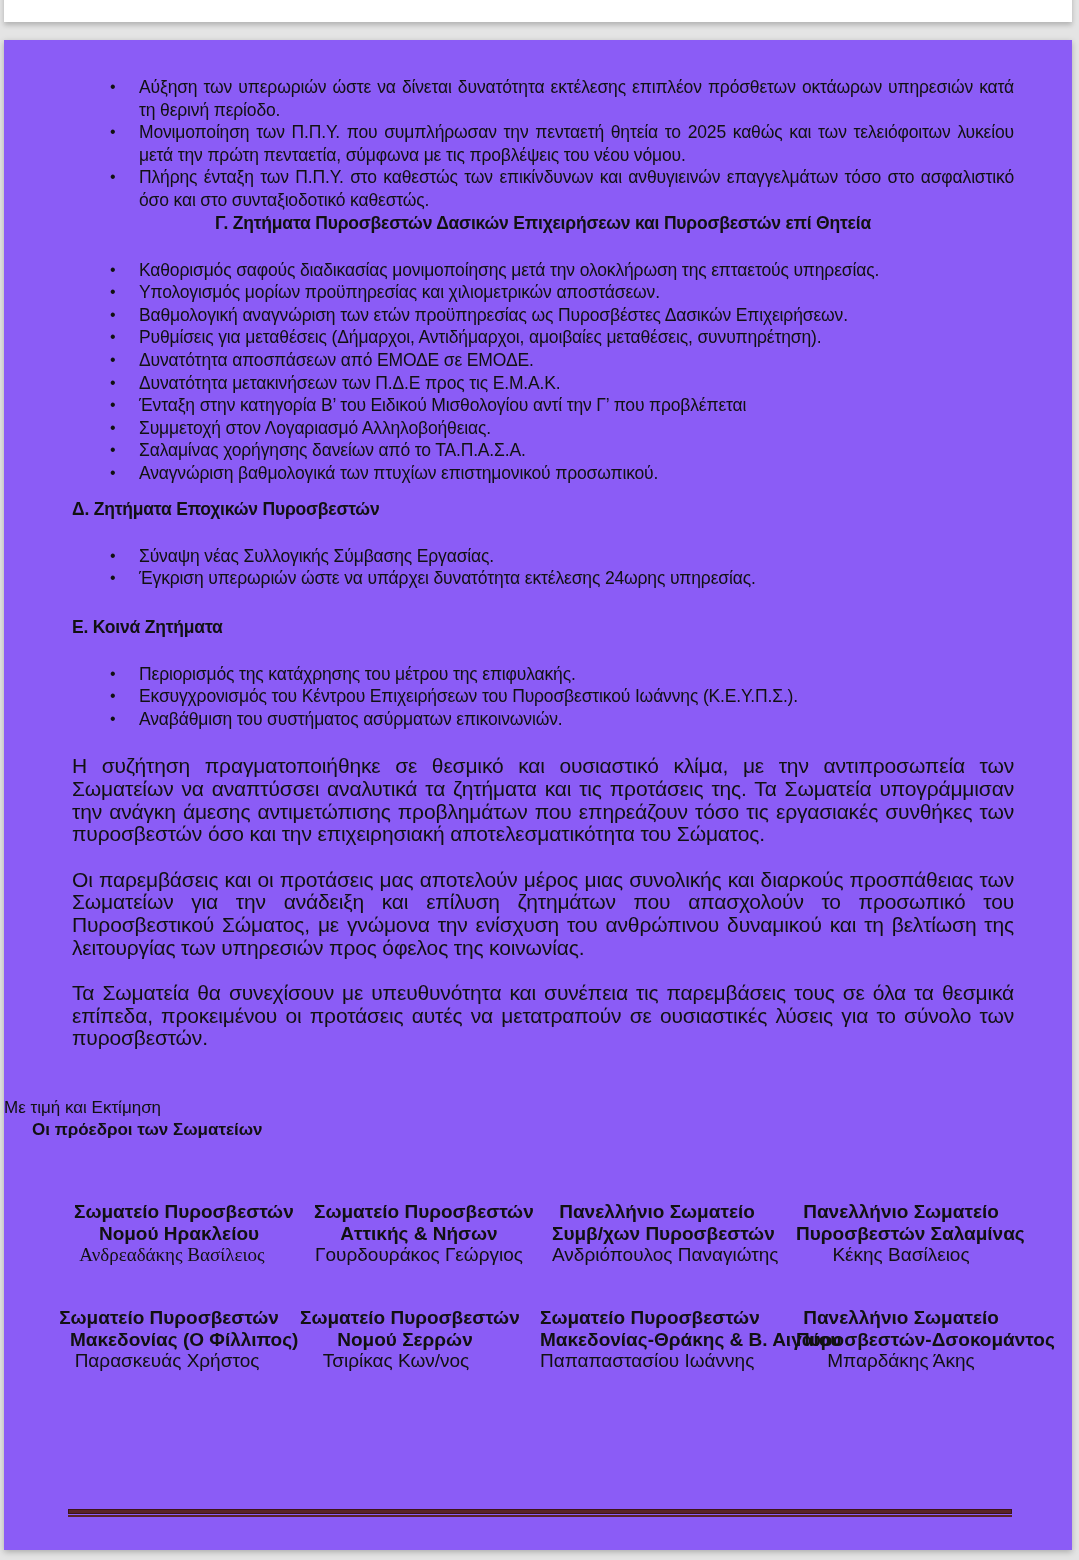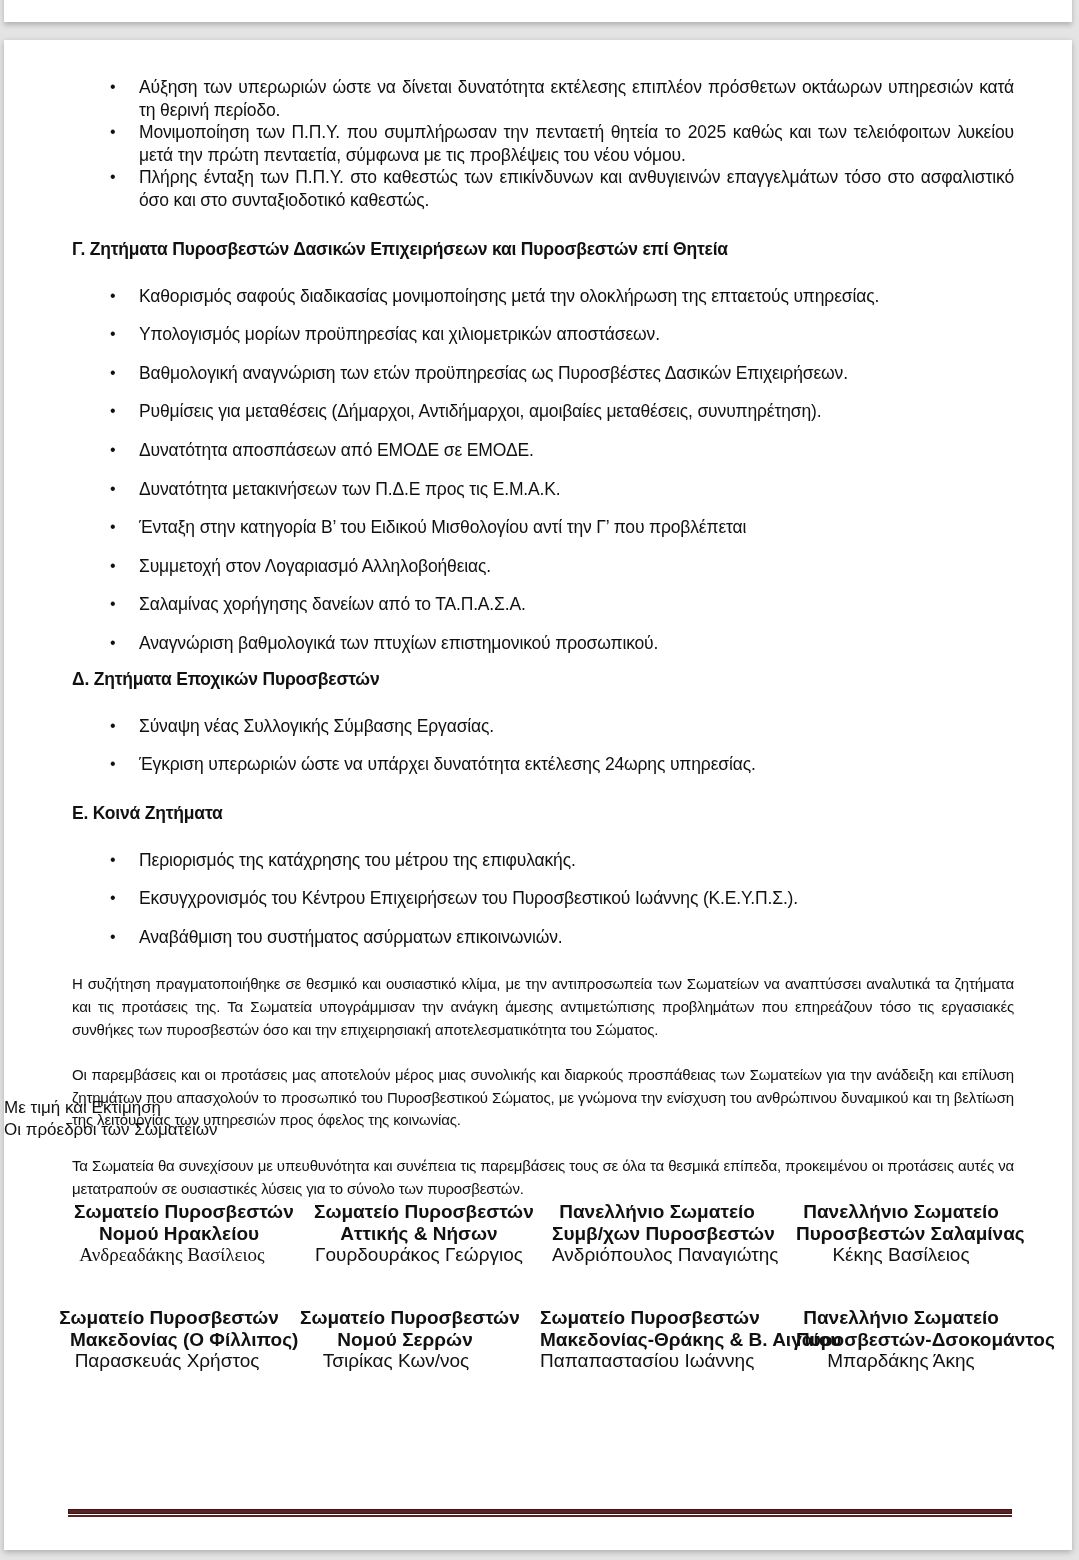--- a/index.html
+++ b/index.html
@@ -23,21 +23,21 @@
       height: 32px;
       background: #fff;
       box-shadow: 0 3px 5px rgba(0,0,0,0.22);
     }
     .page {
       position: absolute;
       left: 4px;
       top: 40px;
       width: 1068px;
       height: 1510px;
-      background: #ffffff;
+      background: #8b5cf6;
       box-shadow: 0 2px 6px rgba(0,0,0,0.25);
     }
     .content {
       position: absolute;
       left: 68px;
       top: 36px;
       width: 942px;
       font-stretch: condensed;
     }
     ul.bullets {
@@ -52,43 +52,43 @@
       line-height: 22.6px;
       letter-spacing: -0.15px;
     }
     ul.bullets li::before {
       content: "\2022";
       position: absolute;
       left: -29px;
       top: 0;
       font-size: 16px;
     }
-    ul.tight li { text-align: left; margin-top: 16px; }
+    ul.tight li { text-align: left; }
     .section-heading {
       font-weight: bold;
       font-size: 17.5px;
       line-height: 22px;
       margin: 0;
       letter-spacing: -0.2px;
     }
     .para {
       text-align: justify;
-      font-size: 15px;
+      font-size: 21px;
       line-height: 22.6px;
       letter-spacing: -0.15px;
       margin: 0;
     }
     .closing {
       position: absolute;
       left: 0;
       width: 1068px;
       font-size: 17px;
       line-height: 22px;
     }
-    .closing .bold { font-weight: normal; }
+    .closing .bold { font-weight: bold; padding-left: 28px; }
     .sig-row {
       position: absolute;
       left: 0;
       width: 1068px;
     }
     .sig {
       position: absolute;
       text-align: center;
       font-size: 19px;
       line-height: 21.5px;
@@ -121,21 +121,21 @@
 
 <div class="page">
   <div class="content">
 
     <ul class="bullets" style="margin-top:0;">
       <li>Αύξηση των υπερωριών ώστε να δίνεται δυνατότητα εκτέλεσης επιπλέον πρόσθετων οκτάωρων υπηρεσιών κατά τη θερινή περίοδο.</li>
       <li>Μονιμοποίηση των Π.Π.Υ. που συμπλήρωσαν την πενταετή θητεία το 2025 καθώς και των τελειόφοιτων λυκείου μετά την πρώτη πενταετία, σύμφωνα με τις προβλέψεις του νέου νόμου.</li>
       <li>Πλήρης ένταξη των Π.Π.Υ. στο καθεστώς των επικίνδυνων και ανθυγιεινών επαγγελμάτων τόσο στο ασφαλιστικό όσο και στο συνταξιοδοτικό καθεστώς.</li>
     </ul>
 
-    <h3 class="section-heading" style="margin-top:26px;">Γ. Ζητήματα Πυροσβεστών Δασικών Επιχειρήσεων και Πυροσβεστών επί Θητεία</h3>
+    <h3 class="section-heading" style="text-align:center;">Γ. Ζητήματα Πυροσβεστών Δασικών Επιχειρήσεων και Πυροσβεστών επί Θητεία</h3>
     <ul class="bullets tight" style="margin-top:25px;">
       <li>Καθορισμός σαφούς διαδικασίας μονιμοποίησης μετά την ολοκλήρωση της επταετούς υπηρεσίας.</li>
       <li>Υπολογισμός μορίων προϋπηρεσίας και χιλιομετρικών αποστάσεων.</li>
       <li>Βαθμολογική αναγνώριση των ετών προϋπηρεσίας ως Πυροσβέστες Δασικών Επιχειρήσεων.</li>
       <li>Ρυθμίσεις για μεταθέσεις (Δήμαρχοι, Αντιδήμαρχοι, αμοιβαίες μεταθέσεις, συνυπηρέτηση).</li>
       <li>Δυνατότητα αποσπάσεων από ΕΜΟΔΕ σε ΕΜΟΔΕ.</li>
       <li>Δυνατότητα μετακινήσεων των Π.Δ.Ε προς τις Ε.Μ.Α.Κ.</li>
       <li>Ένταξη στην κατηγορία Β’ του Ειδικού Μισθολογίου αντί την Γ’ που προβλέπεται</li>
       <li>Συμμετοχή στον Λογαριασμό Αλληλοβοήθειας.</li>
       <li>Σαλαμίνας χορήγησης δανείων από το ΤΑ.Π.Α.Σ.Α.</li>

